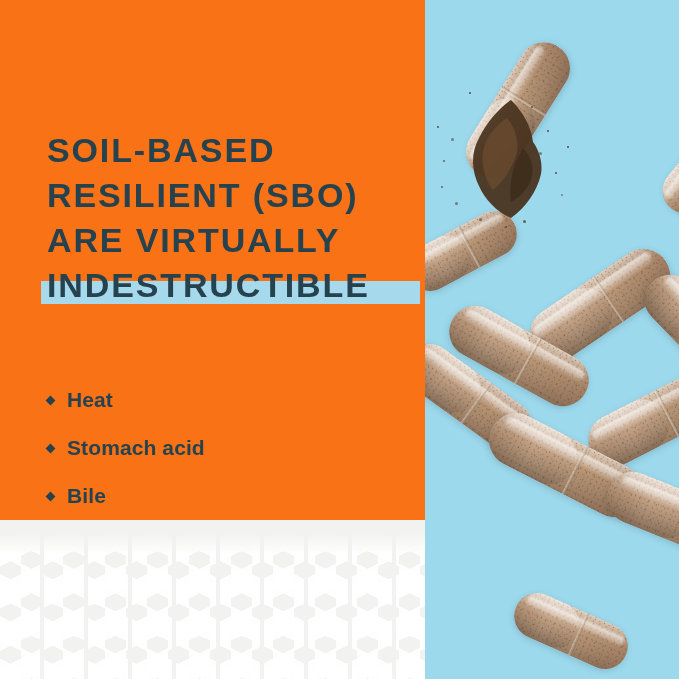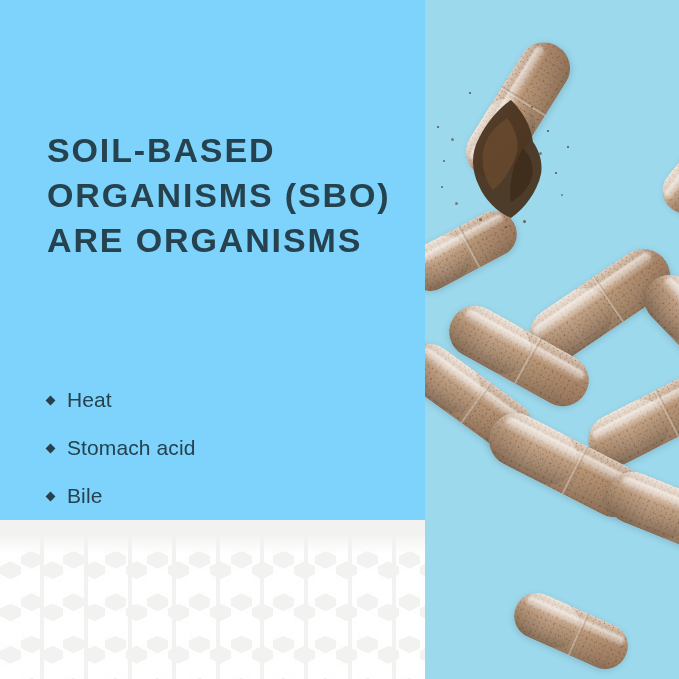--- a/index.html
+++ b/index.html
@@ -16,21 +16,21 @@
     background: #f2f2f1;
   }
 
   
   .left-panel {
     position: absolute;
     left: 0;
     top: 0;
     width: 425px;
     height: 679px;
-    background: #7dd3fc;
+    background: #f97316;
     overflow: hidden;
   }
 
   
   .chevron-pattern {
     position: absolute;
     left: 0;
     top: 533px;
     width: 425px;
     height: 146px;
@@ -119,21 +119,21 @@
     width: 340px;
     margin: 0;
     padding: 0;
     list-style: none;
   }
   .bullet-item {
     display: flex;
     align-items: center;
     height: 48px;
     font-size: 21px;
-    font-weight: 400;
+    font-weight: 700;
     letter-spacing: 0.005em;
     color: #25424e;
   }
   .bullet-diamond {
     width: 7px;
     height: 7px;
     background: #25424e;
     transform: rotate(45deg);
     margin-right: 13px;
     flex: 0 0 auto;
@@ -230,24 +230,28 @@
 
 <div class="poster">
 
   <div class="left-panel">
 
     <div class="headline">
       <span class="headline-line">
         <span class="txt">SOIL-BASED</span>
       </span>
       <span class="headline-line">
-        <span class="txt">ORGANISMS (SBO)</span>
+        <span class="txt">RESILIENT (SBO)</span>
       </span>
       <span class="headline-line">
-        <span class="txt">ARE ORGANISMS</span>
+        <span class="txt">ARE VIRTUALLY</span>
+      </span>
+      <span class="headline-line highlighted">
+        <span class="hl-bar"></span>
+        <span class="txt">INDESTRUCTIBLE</span>
       </span>
     </div>
 
     <ul class="bullet-list">
       <li class="bullet-item">
         <span class="bullet-diamond"></span>
         <span>Heat</span>
       </li>
       <li class="bullet-item">
         <span class="bullet-diamond"></span>

